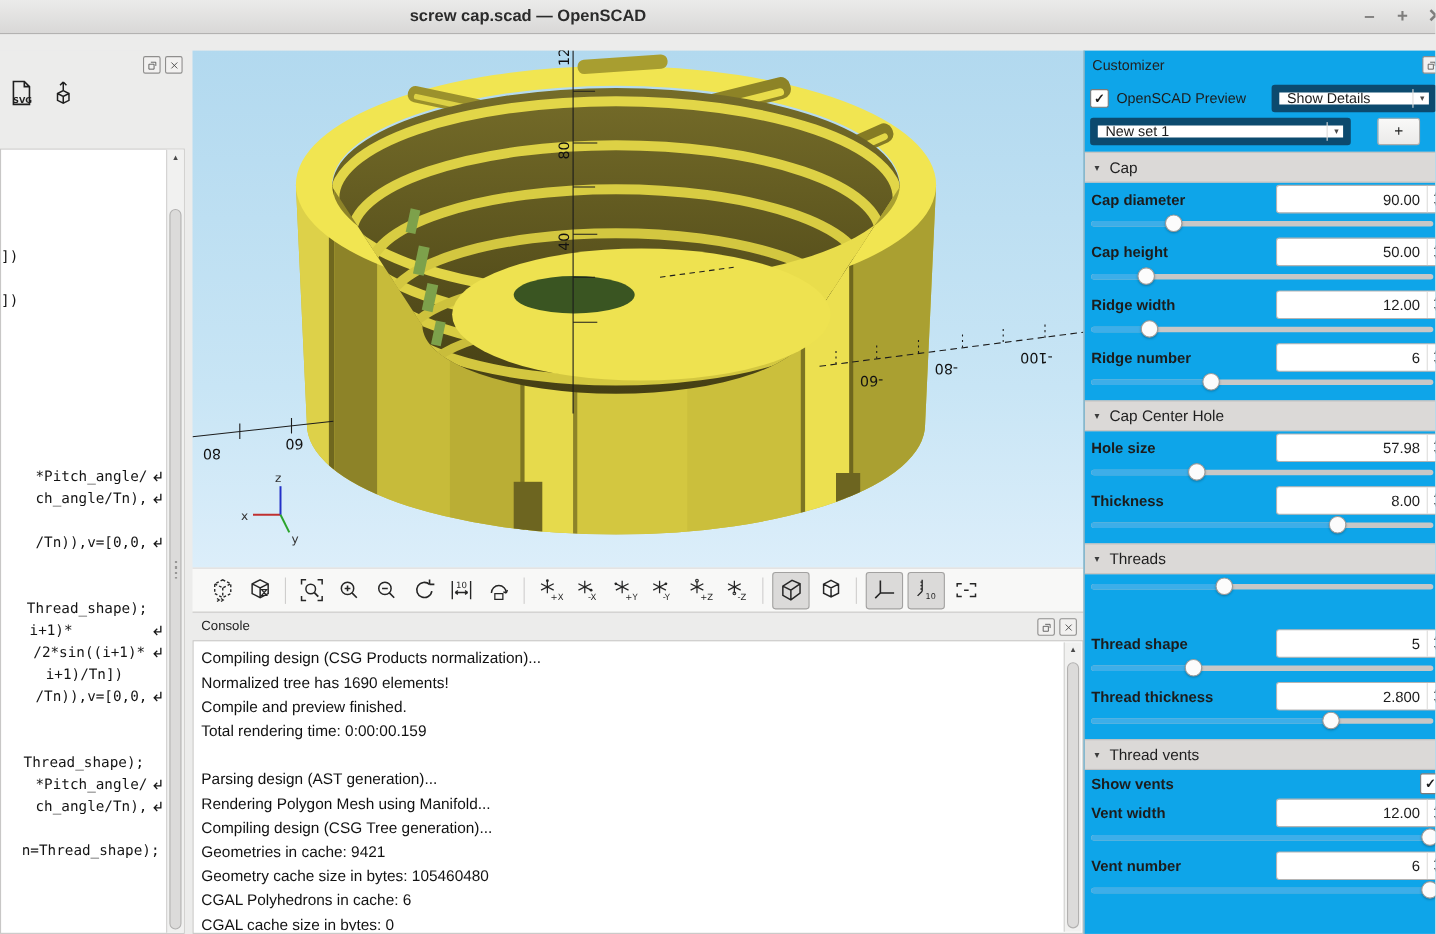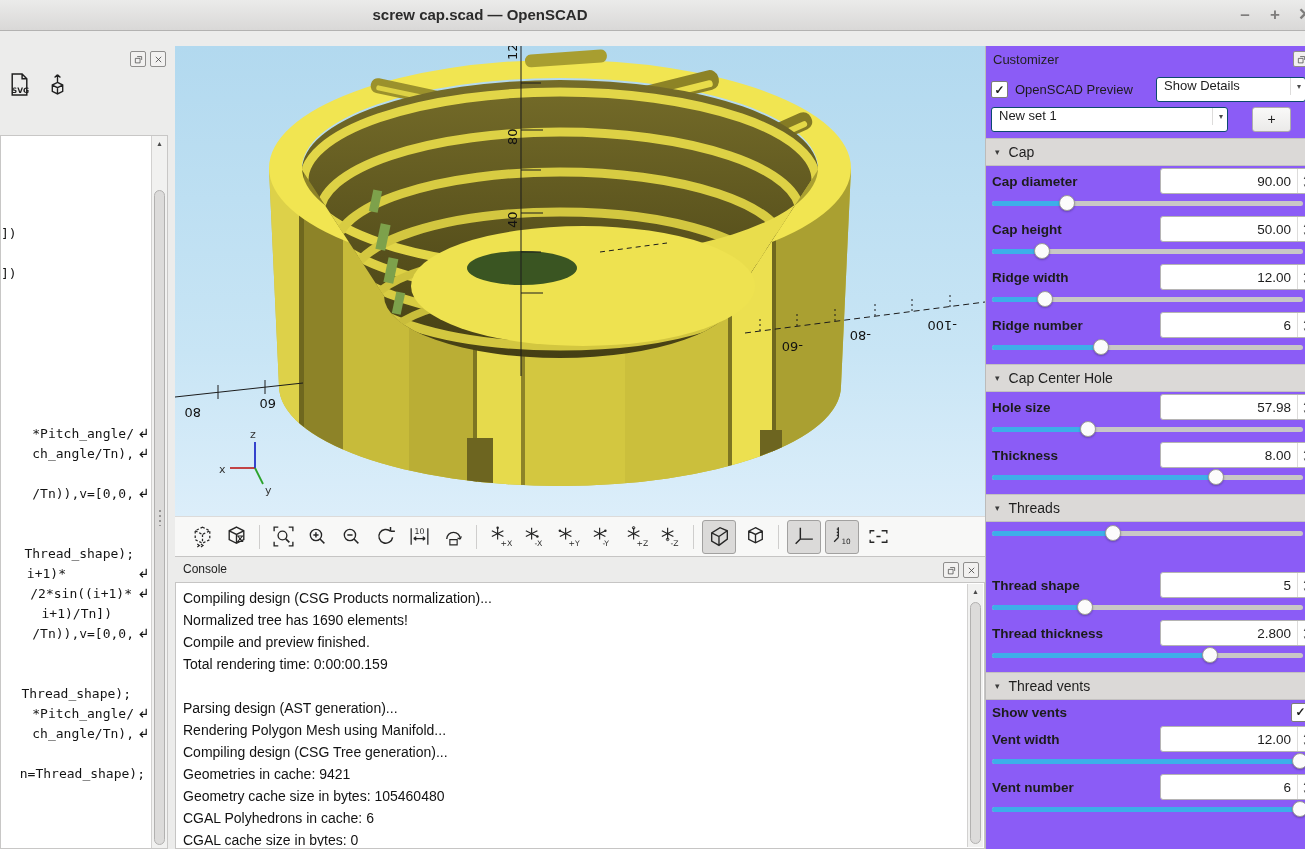--- a/index.html
+++ b/index.html
@@ -62,30 +62,30 @@
   .console-icons{position:absolute;right:6px;top:4px;display:flex;gap:4px}
   .console-body{position:absolute;top:24px;left:0;right:0;bottom:0;background:#fff;border:1px solid #c6c5c4}
   .console-log{position:absolute;top:2px;left:2px;right:17px;bottom:2px;padding:2px 0 0 5px;
     font-size:14px;line-height:22px;color:#121212;overflow:hidden}
   .console-line{height:22px;white-space:pre}
   .console-scroll{position:absolute;top:1px;right:1px;bottom:1px;width:15px;background:#f1f1f0;border-left:1px solid #d2d1d0}
   .console-thumb{position:absolute;left:2px;right:2px;top:18px;bottom:3px;background:#dcdbda;
     border:1px solid #b2b1b0;border-radius:6px}
 
   
-  .customizer{position:absolute;left:985px;top:46px;right:0;bottom:0;background:#8b5cf6;
+  .customizer{position:absolute;left:985px;top:46px;right:0;bottom:0;background:#0ea5e9;
     border-left:1px solid #bcbbba;overflow:hidden}
   .cz-head{position:relative;padding:6px 6px 0 7px;font-size:13px;color:#222;height:17px}
   .cz-float{position:absolute;right:-4px;top:5px}
   .cz-row1{display:flex;align-items:center;margin:8px 0 0 5px}
   .checkbox{width:15px;height:15px;border:1px solid #7c7b7a;border-radius:2px;background:#fff;
     display:flex;align-items:center;justify-content:center;font-size:12px;font-weight:bold;color:#1b1b1b;flex:none}
   .cz-row1 .cb-label{margin-left:7px;font-size:13px}
-  .combo{height:25px;background:#fff;border:1px solid #0c4a6e;border-radius:3px;display:flex;
-    padding:0 4px 0 7px;font-size:13px;box-sizing:border-box}
+  .combo{height:25px;background:#fff;border:7px solid #0c4a6e;border-radius:3px;display:flex;
+    align-items:center;padding:0 4px 0 7px;font-size:13px;box-sizing:border-box}
   .combo .arrow-cell{margin-left:auto;padding-left:6px;border-left:1px solid #dddcdb;height:17px;
     display:flex;align-items:center;font-size:8px;color:#4a4a4a}
   .combo.details{margin-left:auto;width:150px;margin-right:-1px}
   .cz-row2{display:flex;margin:5px 0 0 5px;gap:24px}
   .combo.preset{width:237px;flex:none}
   .btn{height:25px;width:39px;flex:none;background:linear-gradient(#f9f9f8,#ebeae9);
     border:1px solid #aeadac;border-radius:3px;font-size:14px;line-height:23px;text-align:center;box-sizing:border-box}
   .btn.cut{margin-right:-14px}
   .section-head{height:26px;margin-top:6px;background:#dbd9d7;border-top:1px solid #c3c1c0;
     border-bottom:1px solid #c3c1c0;display:flex;align-items:center;padding-left:9px;gap:9px;

